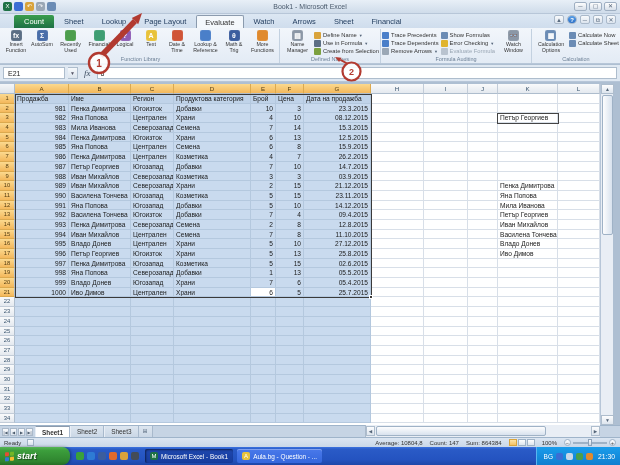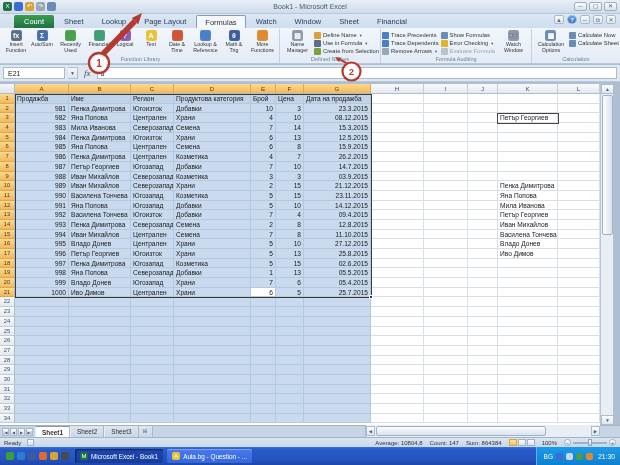--- a/index.html
+++ b/index.html
@@ -137,23 +137,23 @@
       <span class="wbtn">▢</span>
       <span class="wbtn">✕</span>
     </div>
   </div>
 
   <div class="tabrow" id="tabrow">
       <div class="tab file">Count</div>
       <div class="tab">Sheet</div>
       <div class="tab">Lookup</div>
       <div class="tab">Page Layout</div>
-      <div class="tab active">Formulas</div>
+      <div class="tab active">Evaluate</div>
       <div class="tab">Watch</div>
-      <div class="tab">Window</div>
+      <div class="tab">Arrows</div>
       <div class="tab">Sheet</div>
       <div class="tab">Financial</div>
     </div>
   <div class="ribbon-helpers">
     <span class="rhelp">▲</span>
     <span class="rhelp q">?</span>
     <span class="rhelp">─</span>
     <span class="rhelp">⧉</span>
     <span class="rhelp">✕</span>
   </div>
@@ -870,20 +870,29 @@
         <span class="zs-btn">−</span>
         <span class="zs-track">
             <span class="zs-thumb"></span>
           </span>
         <span class="zs-btn">+</span>
       </span>
     </div>
   </div>
 
   <div class="taskbar">
+    <div class="startbtn">
+      <span class="flag">
+        <i style="background:#e34f33"></i>
+          <i style="background:#73b626"></i>
+          <i style="background:#2e7bd4"></i>
+          <i style="background:#f5ba2e"></i>
+      </span>
+      <span class="start-lbl">start</span>
+    </div>
     <div class="ql" id="quicklaunch">
         <div class="qlicon" style="background: rgb(58, 161, 58);"></div>
         <div class="qlicon" style="background: rgb(46, 123, 212);"></div>
         <div class="qlicon" style="background: rgb(59, 93, 158);"></div>
         <div class="qlicon" style="background: rgb(224, 106, 46);"></div>
         <div class="qlicon" style="background: rgb(217, 163, 59);"></div>
         <div class="qlicon" style="background: rgb(68, 76, 88);"></div>
       </div>
     <div id="taskbuttons" style="display:flex;align-items:center">
         <div class="taskbtn on">

